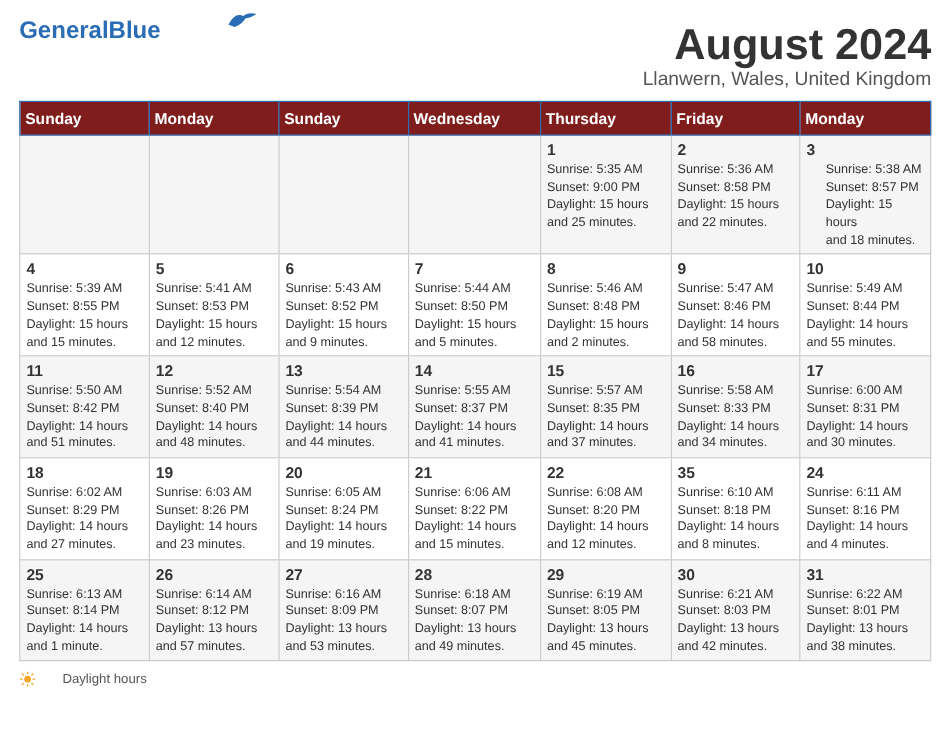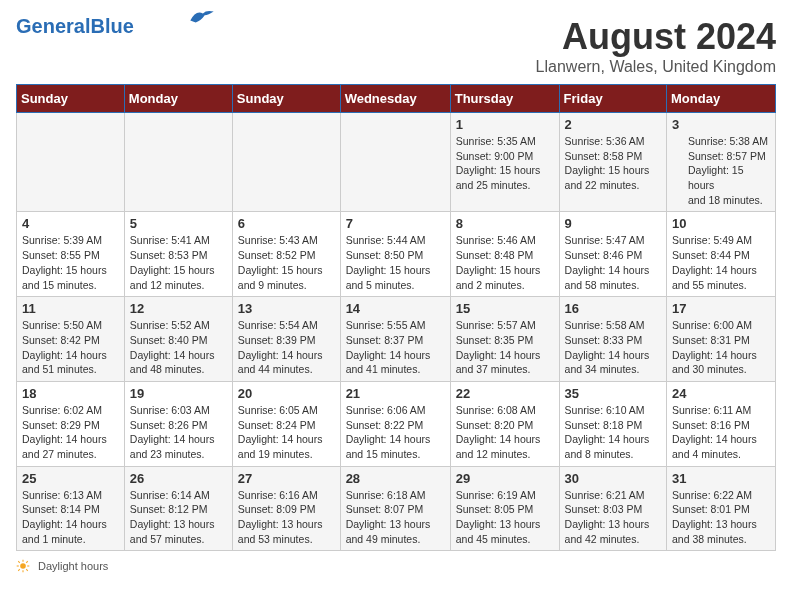--- a/index.html
+++ b/index.html
@@ -82,21 +82,21 @@
     tbody tr:nth-child(odd) td { background: #f5f5f5; }
     tbody tr:nth-child(even) td { background: #fff; }
     .footer {
       margin-top: 8px;
       font-size: 11px;
       color: #555;
     }
     .footer-note {
       display: flex;
       align-items: center;
-      gap: 8px;
+      gap: 22px;
     }
     .sun-icon {
       width: 14px;
       height: 14px;
     }
   </style>
 </head>
 <body>
 
 <div class="header">

